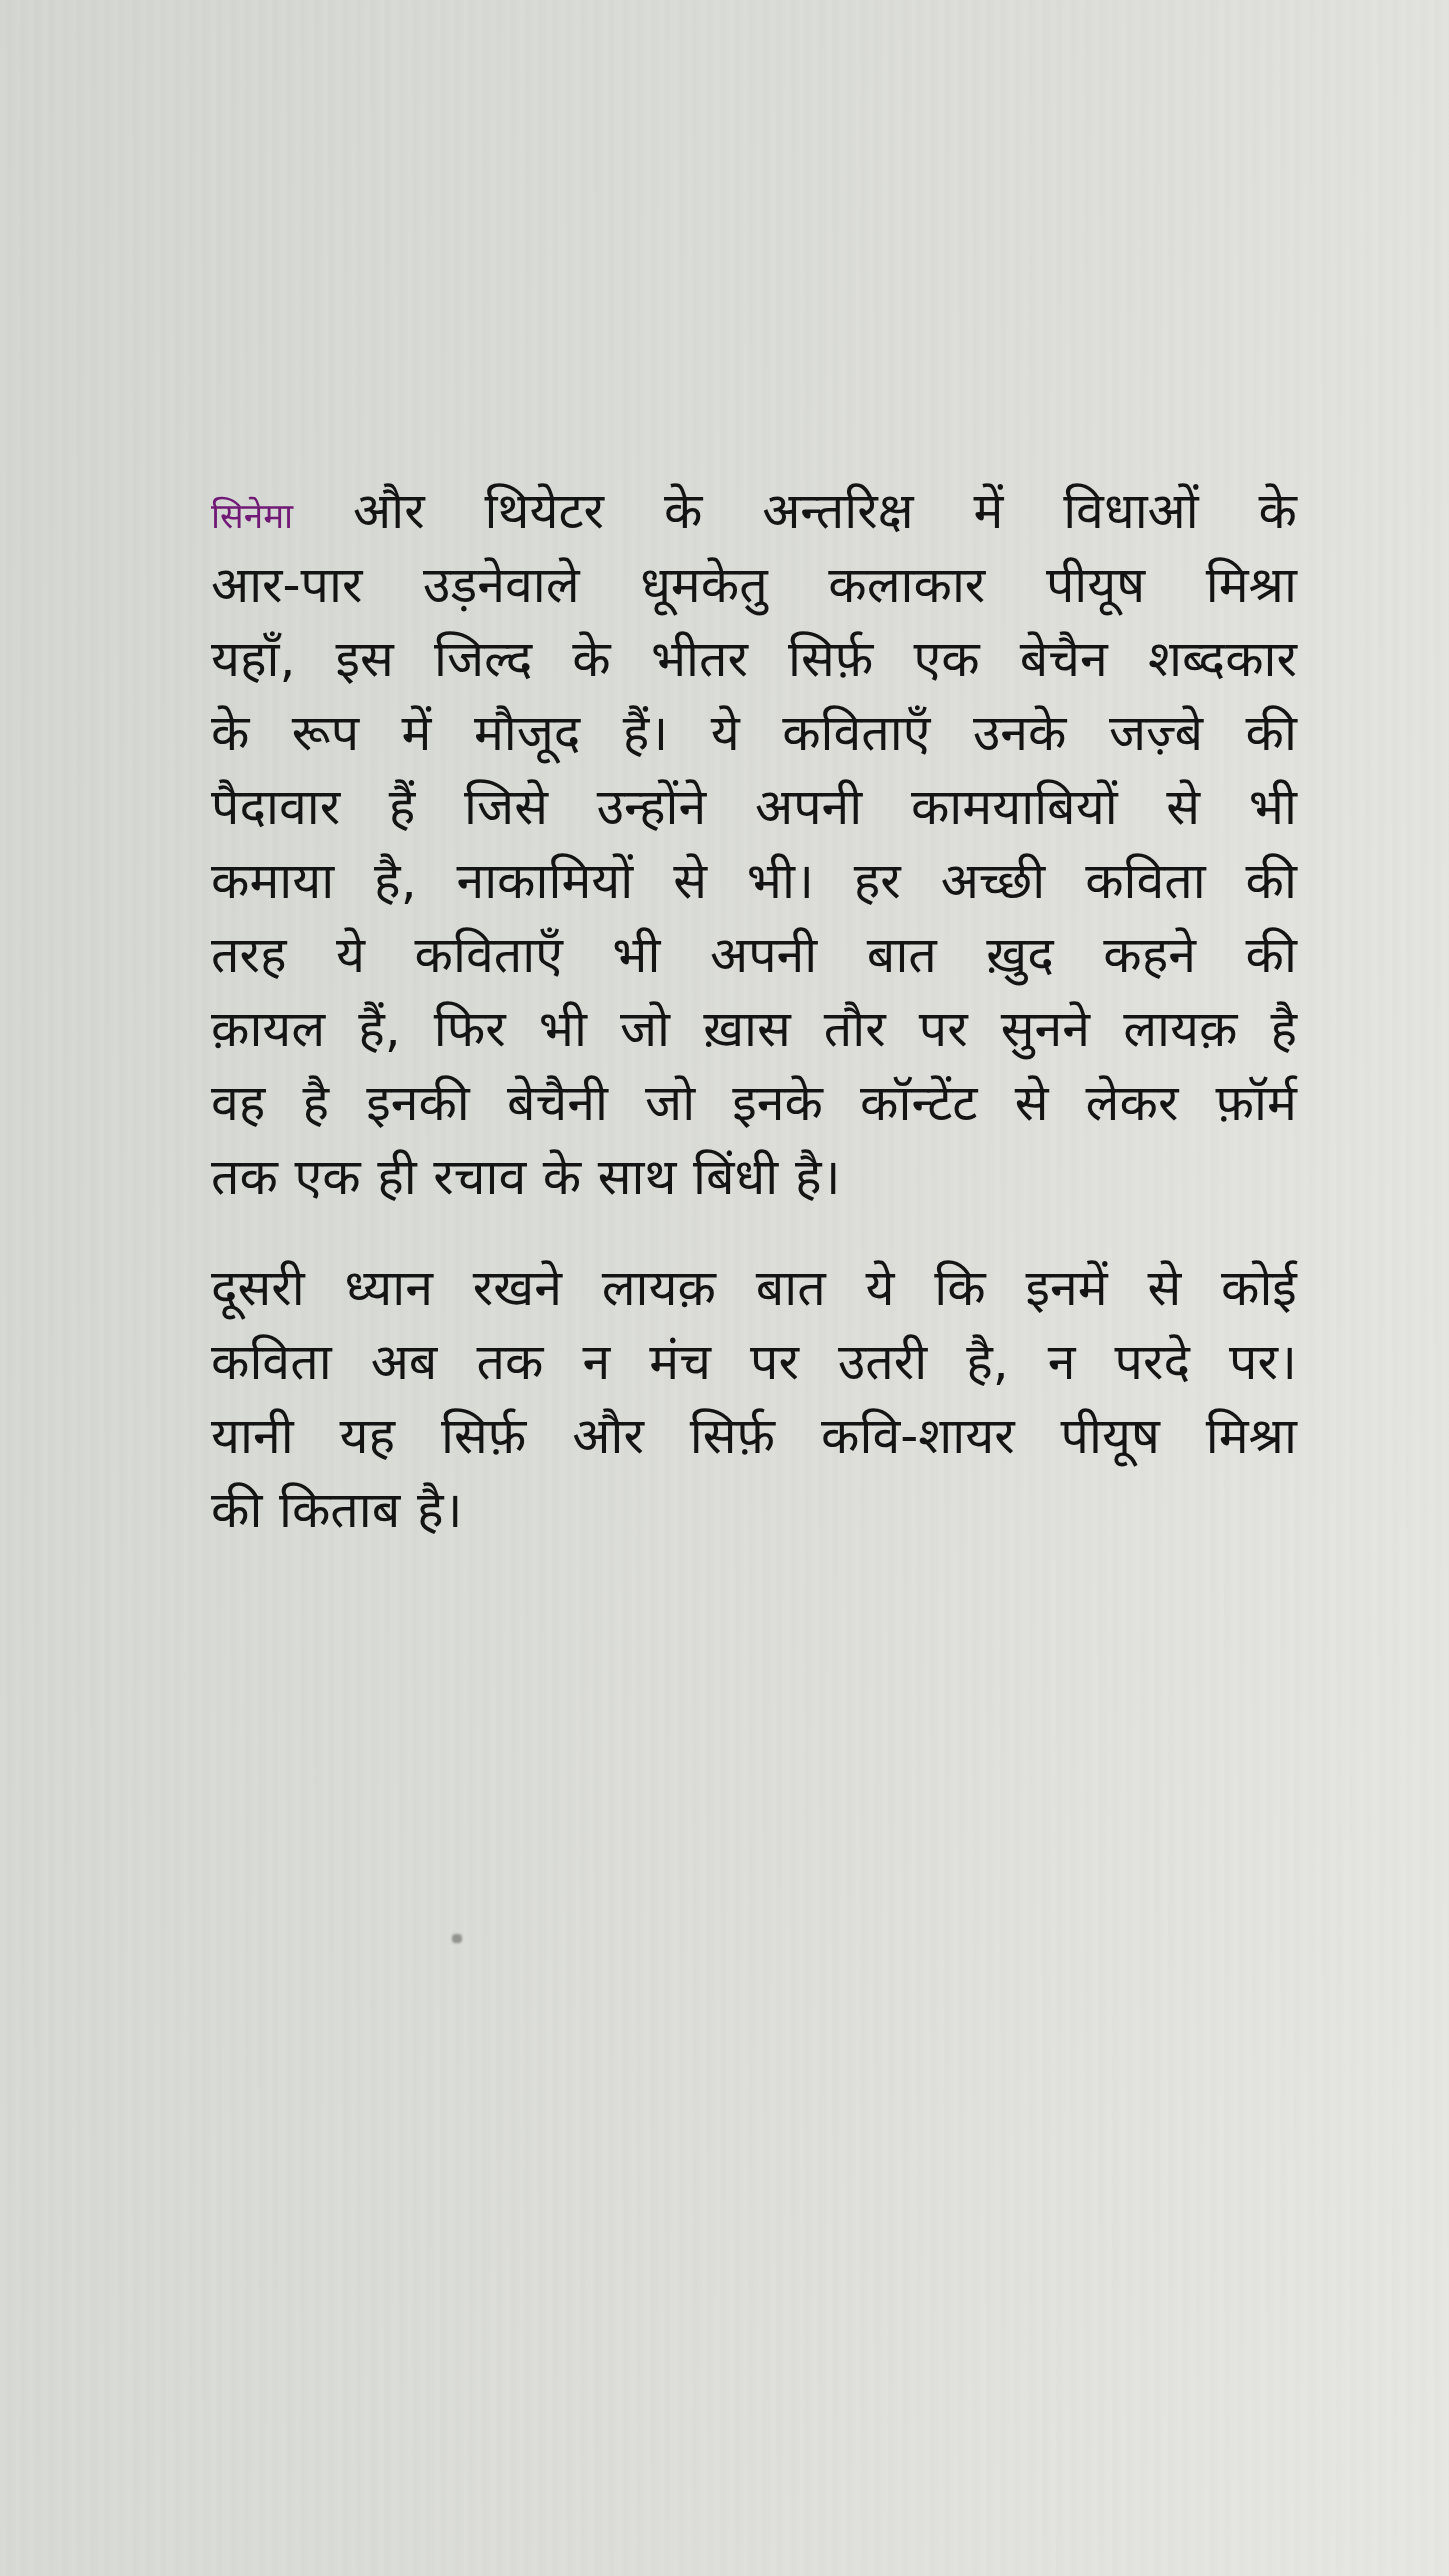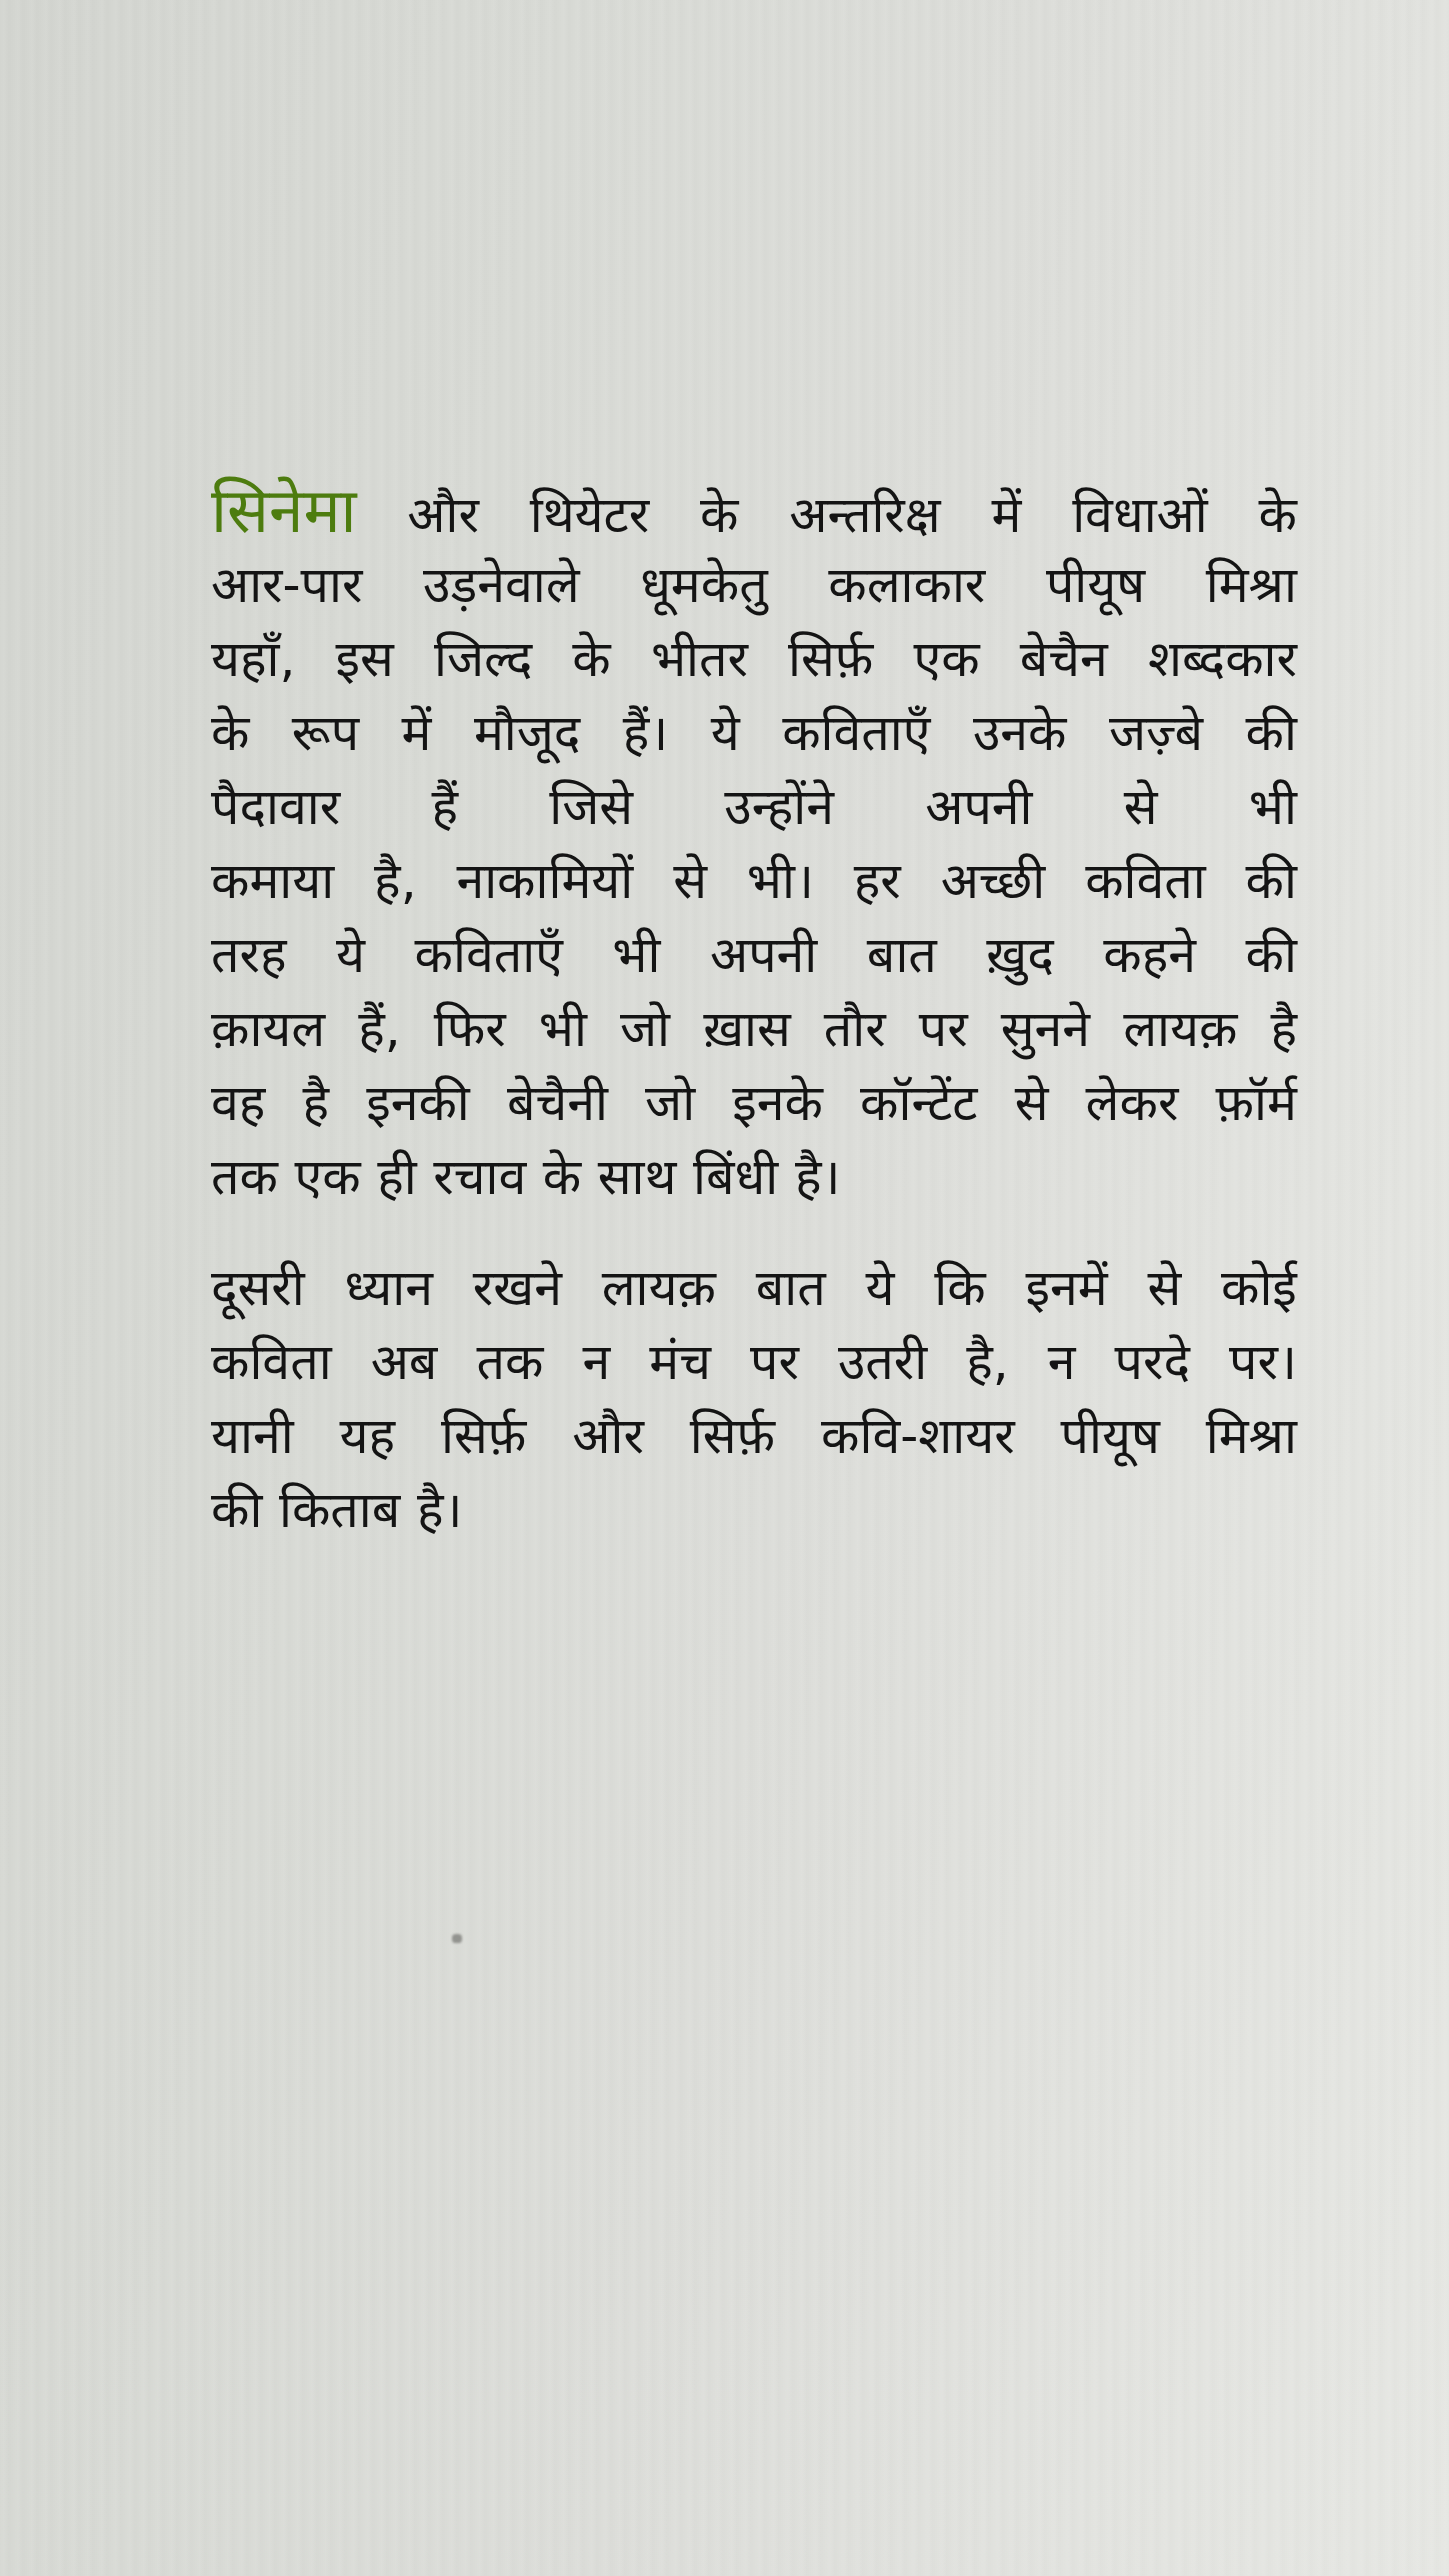--- a/index.html
+++ b/index.html
@@ -43,22 +43,22 @@
       line-height: 74px;
       white-space: nowrap;
       letter-spacing: 0px;
     }
     .line.last {
       justify-content: flex-start;
     }
     .line.last .word { margin-right: 16.6px; }
     .word { display: inline-block; }
     .accent {
-      color: #4d7c0f;
-      font-size: 62px;
+      color: #701a75;
+      font-size: 35px;
     }
     .para-gap { height: 37px; }
     .speck {
       position: absolute;
       left: 452px;
       top: 1934px;
       width: 10.2px;
       height: 9px;
       border-radius: 40%;
       background: rgba(90,90,85,0.55);
@@ -113,20 +113,21 @@
           <span class="word">उनके</span>
           <span class="word">जज़्बे</span>
           <span class="word">की</span>
         </div>
         <div class="line">
           <span class="word">पैदावार</span>
           <span class="word">हैं</span>
           <span class="word">जिसे</span>
           <span class="word">उन्होंने</span>
           <span class="word">अपनी</span>
+          <span class="word">कामयाबियों</span>
           <span class="word">से</span>
           <span class="word">भी</span>
         </div>
         <div class="line">
           <span class="word">कमाया</span>
           <span class="word">है,</span>
           <span class="word">नाकामियों</span>
           <span class="word">से</span>
           <span class="word">भी।</span>
           <span class="word">हर</span>

